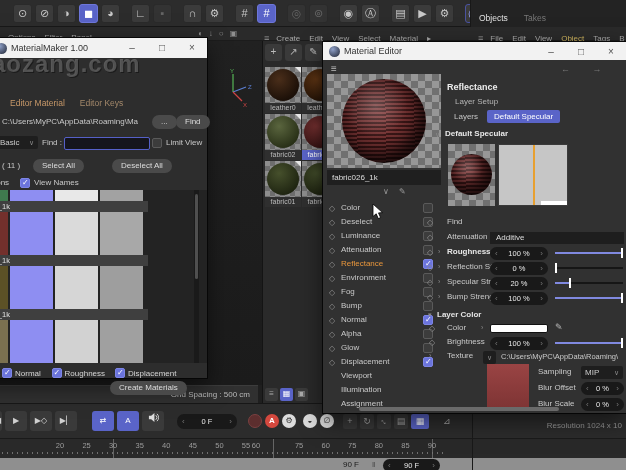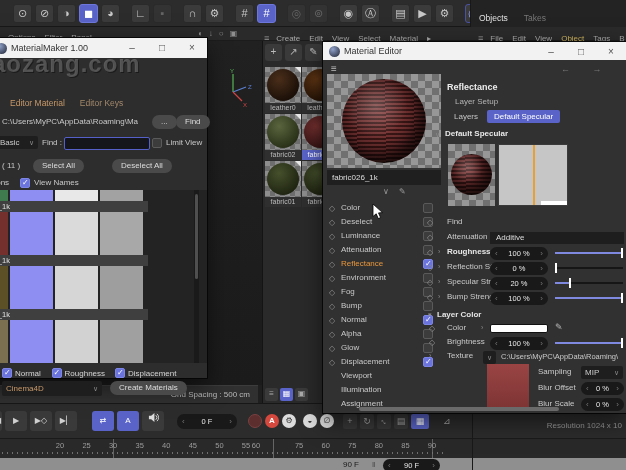--- a/index.html
+++ b/index.html
@@ -387,24 +387,20 @@
         </div>
       <div id="mm-scroll">
           <i></i>
         </div>
       <div class="mmrow" style="top:309px" id="mm-checks">
           <span style="position: absolute; left: 48px; top: 1px; font-size: 8px; color: rgb(213, 213, 213); white-space: nowrap;"><span class="cbi"></span>Normal</span>
           <span style="position: absolute; left: 97.6px; top: 1px; font-size: 8px; color: rgb(213, 213, 213); white-space: nowrap;"><span class="cbi"></span>Roughness</span>
           <span style="position: absolute; left: 161px; top: 1px; font-size: 8px; color: rgb(213, 213, 213); white-space: nowrap;"><span class="cbi"></span>Displacement</span>
         </div>
       <div class="mmrow" style="top:323px">
-        <span class="dd" style="left:48px;width:100px;height:15px;line-height:15px;color:#c9996a">
-            <i style="font-style:normal">Cinema4D</i>
-            <b>∨</b>
-          </span>
         <span class="pill" style="left:156px;top:0">Create Materials</span>
       </div>
     </div>
   </div>
 
   <div class="window" id="me-window">
     <div class="wtitle">
       <span class="wicon"></span>
       <span class="wtext">Material Editor</span>
       <span class="wbtns">

